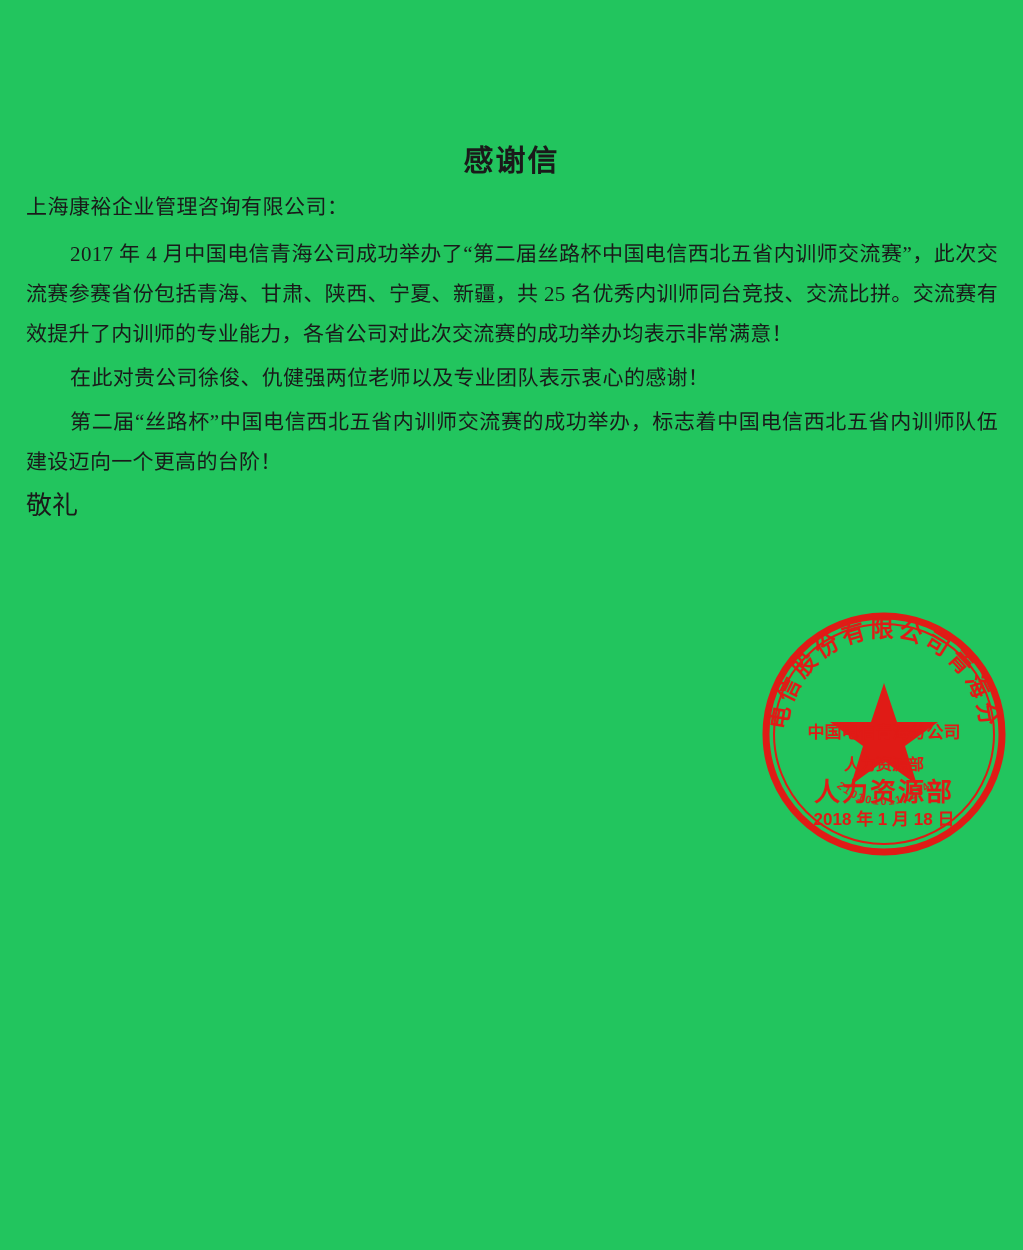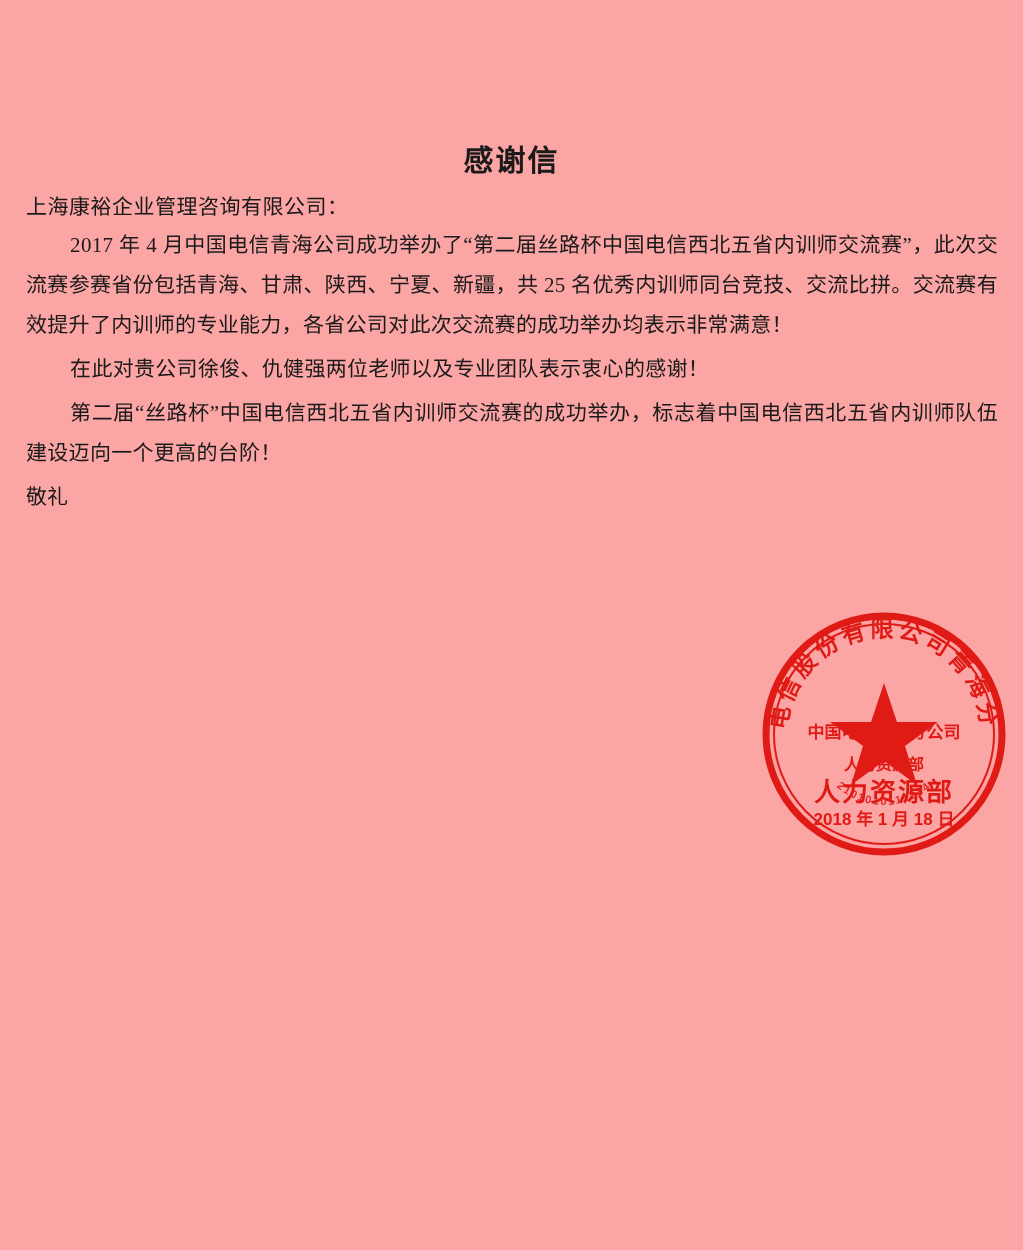--- a/index.html
+++ b/index.html
@@ -16,21 +16,21 @@
     color: #1a1a1a;
     overflow: hidden;
   }
 
   .page {
     position: absolute;
     left: 0;
     top: 0;
     width: 1023px;
     height: 1250px;
-    background: #fca5a5;
+    background: #22c55e;
   }
 
   .doc-title {
     position: absolute;
     left: 0;
     top: 136px;
     width: 1023px;
     text-align: center;
     font-size: 30px;
     font-weight: bold;
@@ -41,42 +41,42 @@
   .body-block {
     position: absolute;
     left: 26px;
     top: 190px;
     width: 972px;
   }
 
   .salutation {
     font-size: 21px;
     line-height: 34px;
-    margin: 0 0 1px 0;
+    margin: 0 0 10px 0;
     letter-spacing: 0.5px;
   }
 
   p.para {
     font-size: 21px;
     line-height: 40px;
     margin: 0 0 4px 0;
     text-align: justify;
     text-align-last: left;
     text-indent: 2.1em;
     letter-spacing: 0.3px;
   }
 
   .closing-1 {
     font-size: 21px;
     line-height: 40px;
     margin: 8px 0 0 0;
     text-indent: 2.1em;
   }
   .closing-2 {
-    font-size: 21px;
+    font-size: 26px;
     line-height: 40px;
     margin: 0;
     text-indent: 0;
   }
 
   
   .seal {
     position: absolute;
     left: 757px;
     top: 607px;

